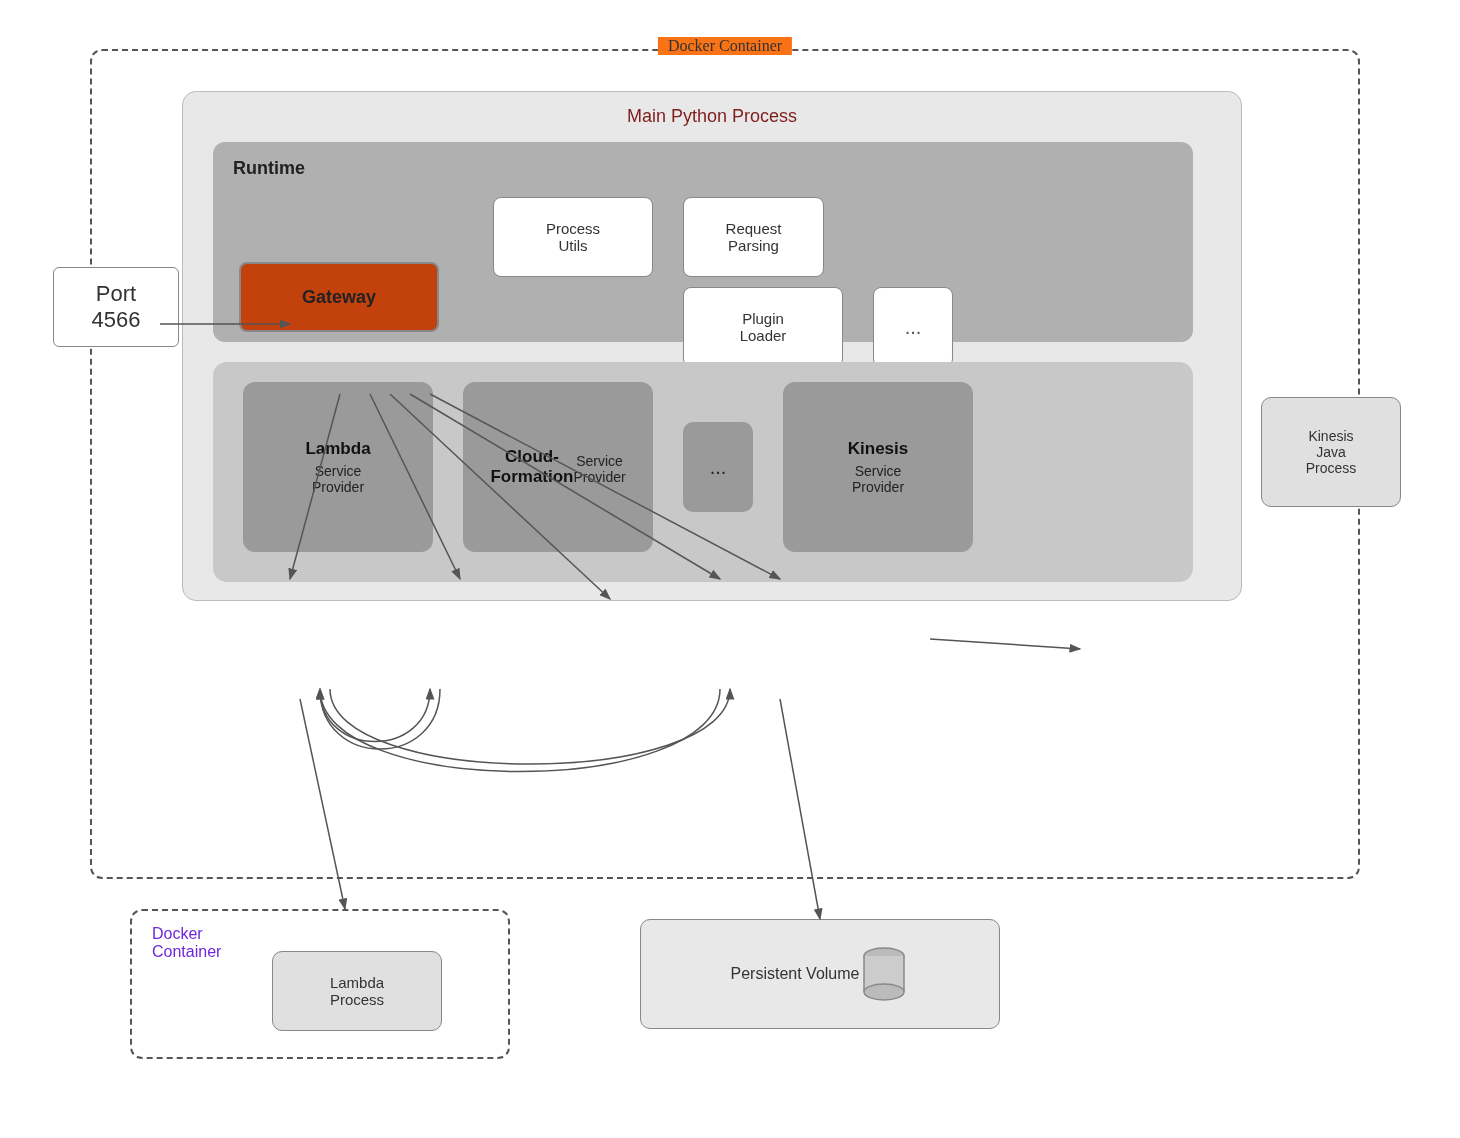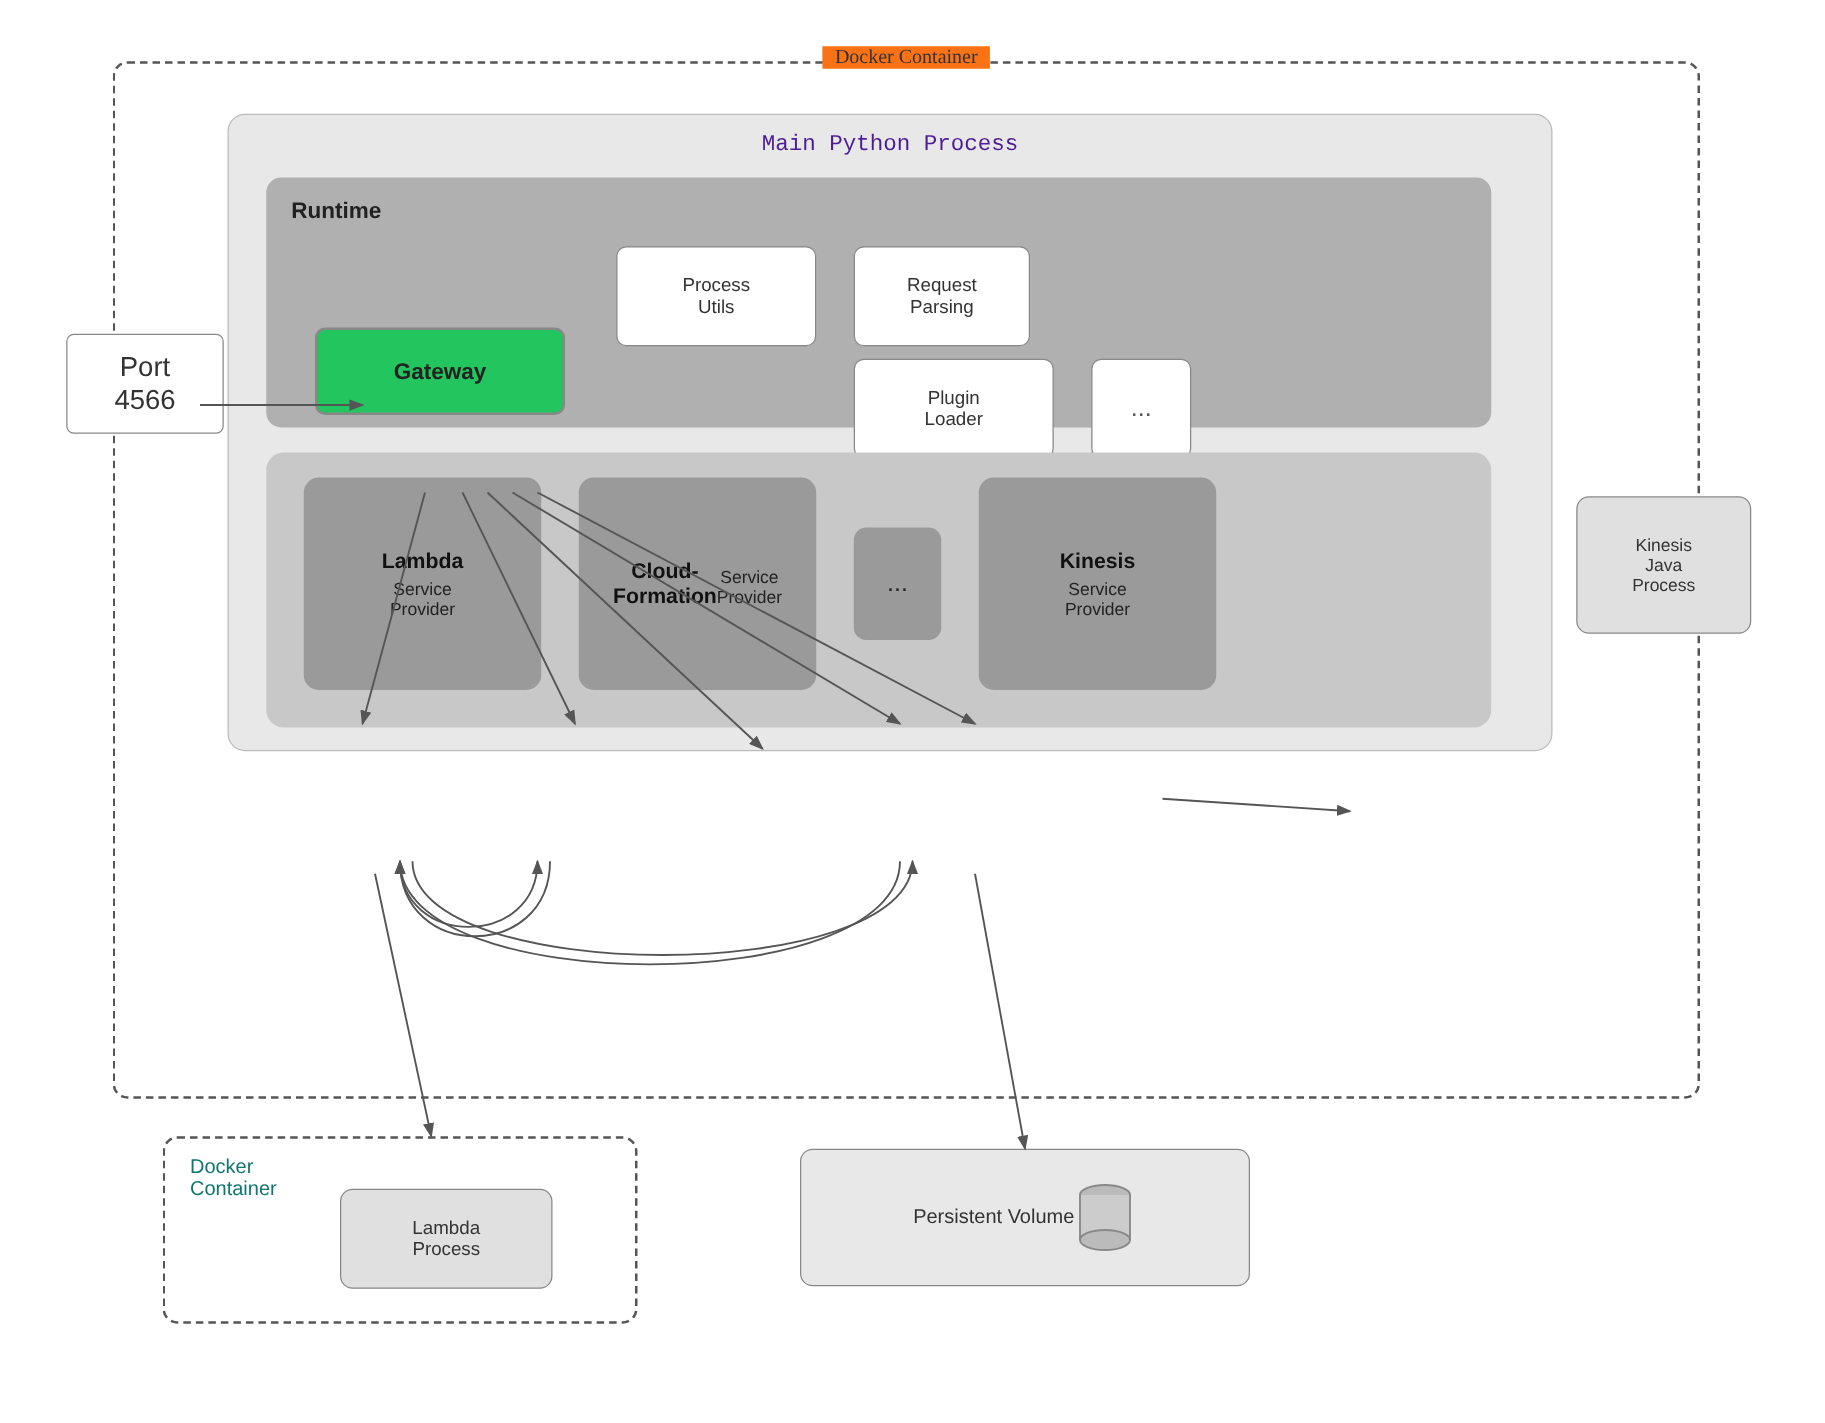--- a/index.html
+++ b/index.html
@@ -48,23 +48,22 @@
       background: #e8e8e8;
       border-radius: 14px;
       border: 1px solid #bbb;
     }
     .main-python-label {
       position: absolute;
       top: 14px;
       left: 50%;
       transform: translateX(-50%);
       font-size: 18px;
-      color: #4c1d95;
+      color: #7f1d1d;
       white-space: nowrap;
-      font-family: Liberation Mono, monospace;
     }
     
     .runtime-box {
       position: absolute;
       top: 50px;
       left: 30px;
       width: 980px;
       height: 200px;
       background: #b0b0b0;
       border-radius: 12px;
@@ -74,24 +73,24 @@
       top: 16px;
       left: 20px;
       font-size: 18px;
       font-weight: bold;
       color: #222;
     }
     
     .gateway-box {
       position: absolute;
       top: 120px;
-      left: 39px;
+      left: 26px;
       width: 200px;
       height: 70px;
-      background: #22c55e;
+      background: #c2410c;
       border: 2px solid #888;
       border-radius: 8px;
       display: flex;
       align-items: center;
       justify-content: center;
       font-size: 18px;
       font-weight: bold;
       color: #222;
     }
     
@@ -282,21 +281,21 @@
       width: 380px;
       height: 150px;
       border: 2px dashed #555;
       border-radius: 12px;
     }
     .docker-lambda-label {
       position: absolute;
       top: 14px;
       left: 20px;
       font-size: 16px;
-      color: #0f766e;
+      color: #6d28d9;
       white-space: nowrap;
     }
     .lambda-process-box {
       position: absolute;
       top: 40px;
       left: 140px;
       width: 170px;
       height: 80px;
       background: #e0e0e0;
       border: 1.5px solid #888;

